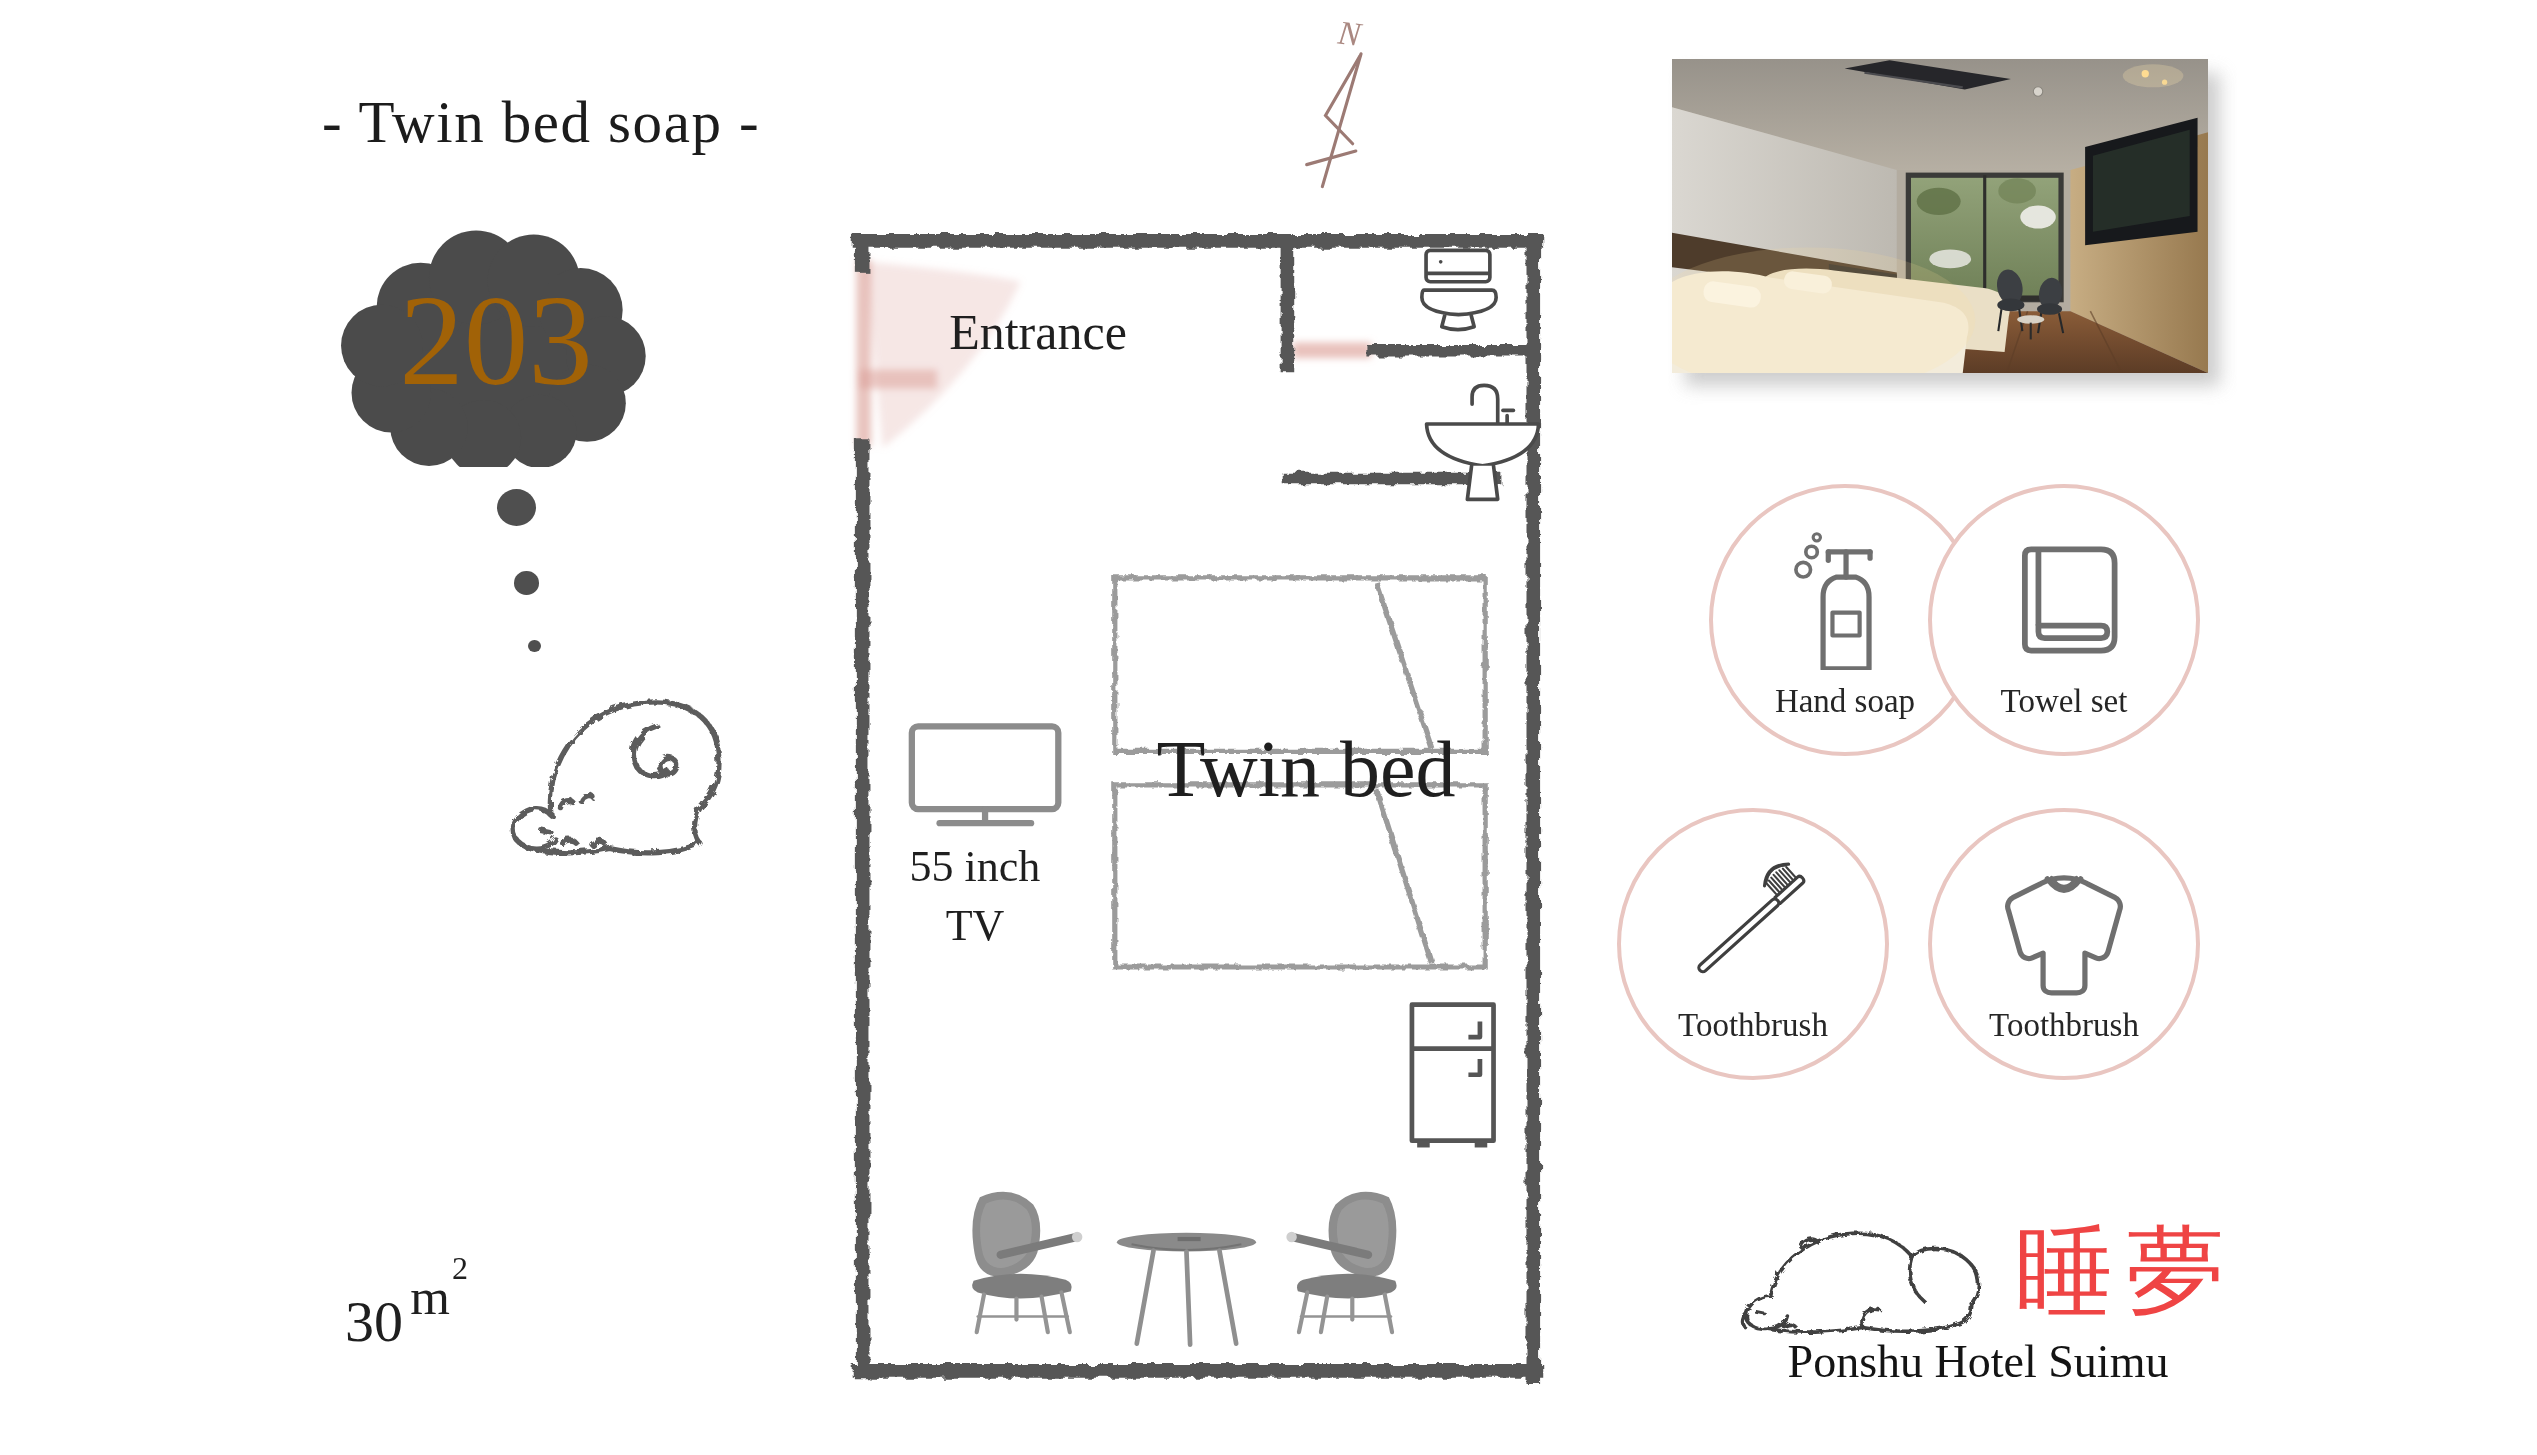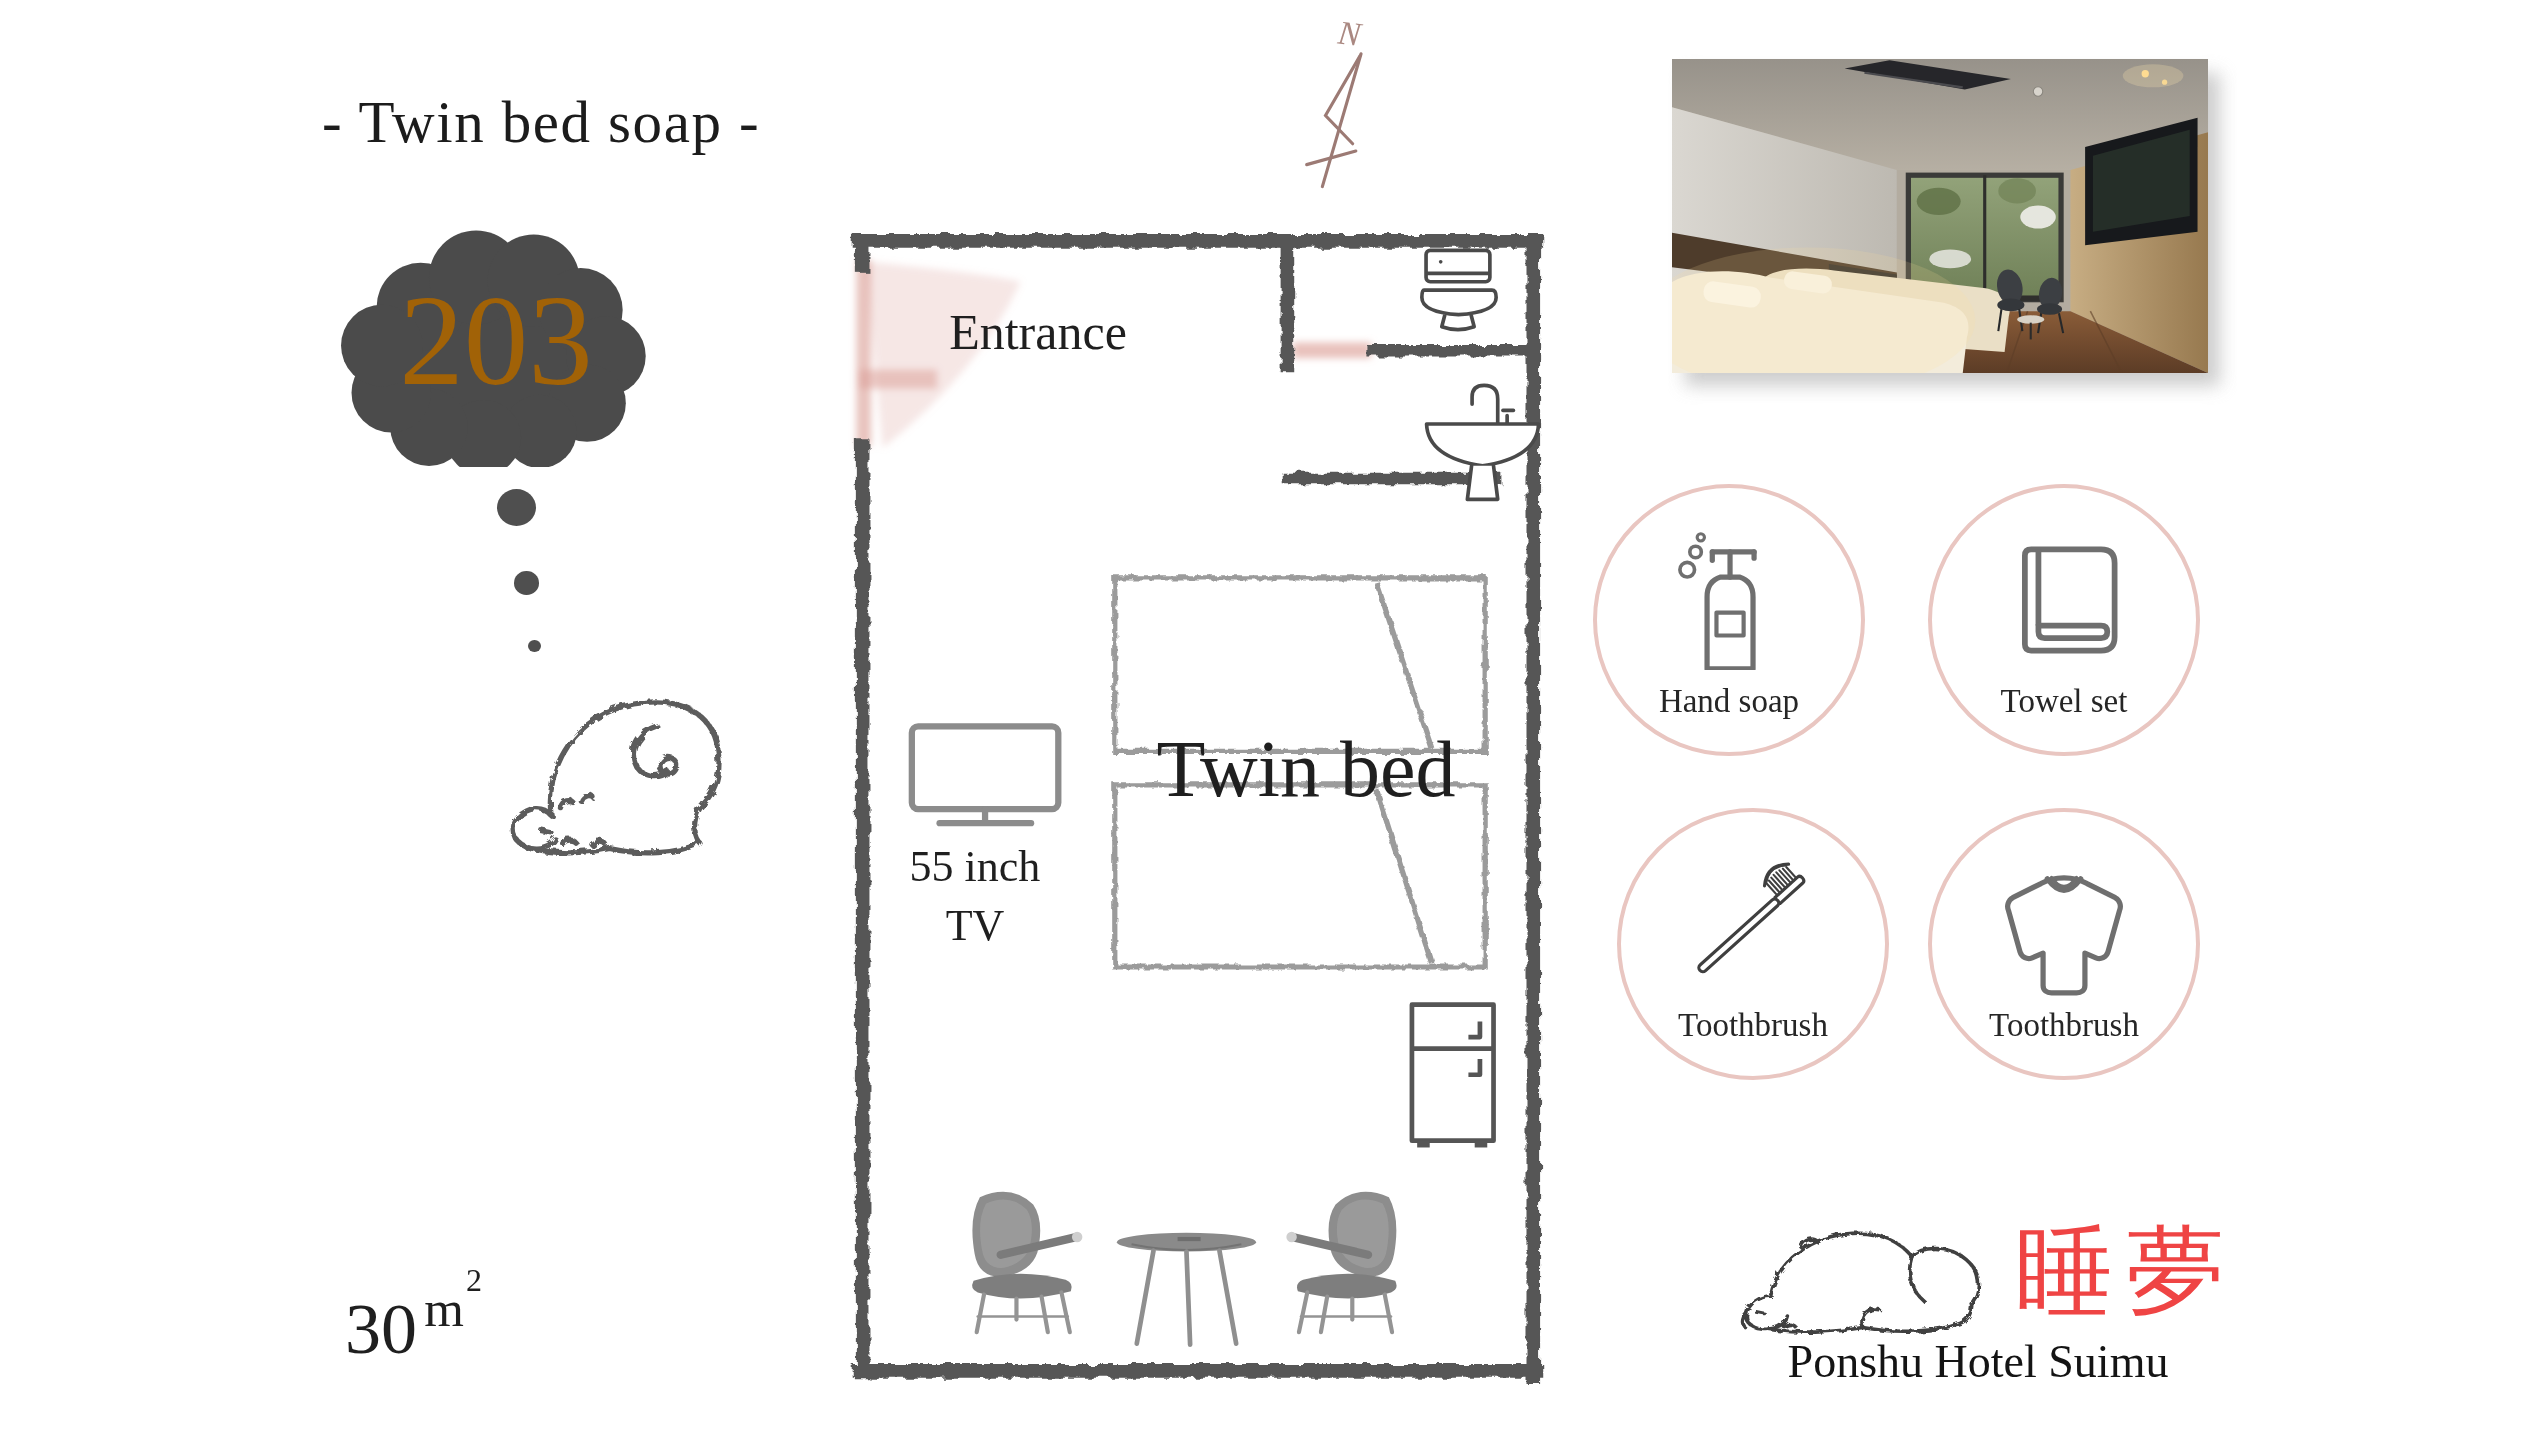--- a/index.html
+++ b/index.html
@@ -16,37 +16,37 @@
   .cloud-box{left:341px;top:222px;width:310px;height:245px;}
   .room-number{left:341px;top:222px;width:310px;height:245px;display:flex;align-items:center;justify-content:center;
                font-size:129px;color:#a16207;padding-bottom:7.3px;box-sizing:border-box;text-align:center;}
   .dot{background:#4f4f4f;border-radius:50%;}
   .dot1{left:497px;top:489px;width:39px;height:37px;}
   .dot2{left:514px;top:571px;width:24.6px;height:23.5px;}
   .dot3{left:528px;top:640px;width:12.6px;height:12px;}
 
   
   .area{left:345px;top:1288px;white-space:nowrap;}
-  .area .v{font-size:72px;}
+  .area .v{font-size:58px;}
   .area .u{font-size:51px;position:relative;top:-27px;margin-left:7.3px;}
   .area .e{font-size:32px;position:relative;top:-62px;margin-left:2.1px;}
 
   
   .lbl-entrance{left:1038px;top:332px;font-size:50px;}
   .lbl-twinbed{left:1306px;top:769px;font-size:80px;white-space:nowrap;}
   .lbl-tv1{left:975px;top:866px;font-size:44px;white-space:nowrap;}
   .lbl-tv2{left:975px;top:925px;font-size:44px;}
 
   
   .photo-shadow{left:1685px;top:73px;width:535px;height:313px;background:#c5c5c5;filter:blur(8.4px);opacity:.85;}
   .photo{left:1672px;top:59px;width:536px;height:314px;}
 
   
   .amenity{width:272px;height:272px;border:4.2px solid #e9c6c1;border-radius:50%;background:#ffffff;box-sizing:border-box;}
-  .am1{left:1593px;top:484px;}
+  .am1{left:1709px;top:484px;}
   .am2{left:1928px;top:484px;font-family:Liberation Serif, serif;}
   .am3{left:1617px;top:808px;}
   .am4{left:1928px;top:808px;}
   .amenity .icon{position:absolute;left:50%;transform:translateX(-50%);}
   .am1 .icon{top:41px;}
   .am2 .icon{top:52px;}
   .am3 .icon{top:24px;}
   .am4 .icon{top:48px;}
   .amenity .label{position:absolute;left:0;top:195px;width:100%;text-align:center;font-size:33px;color:#262626;}
 

